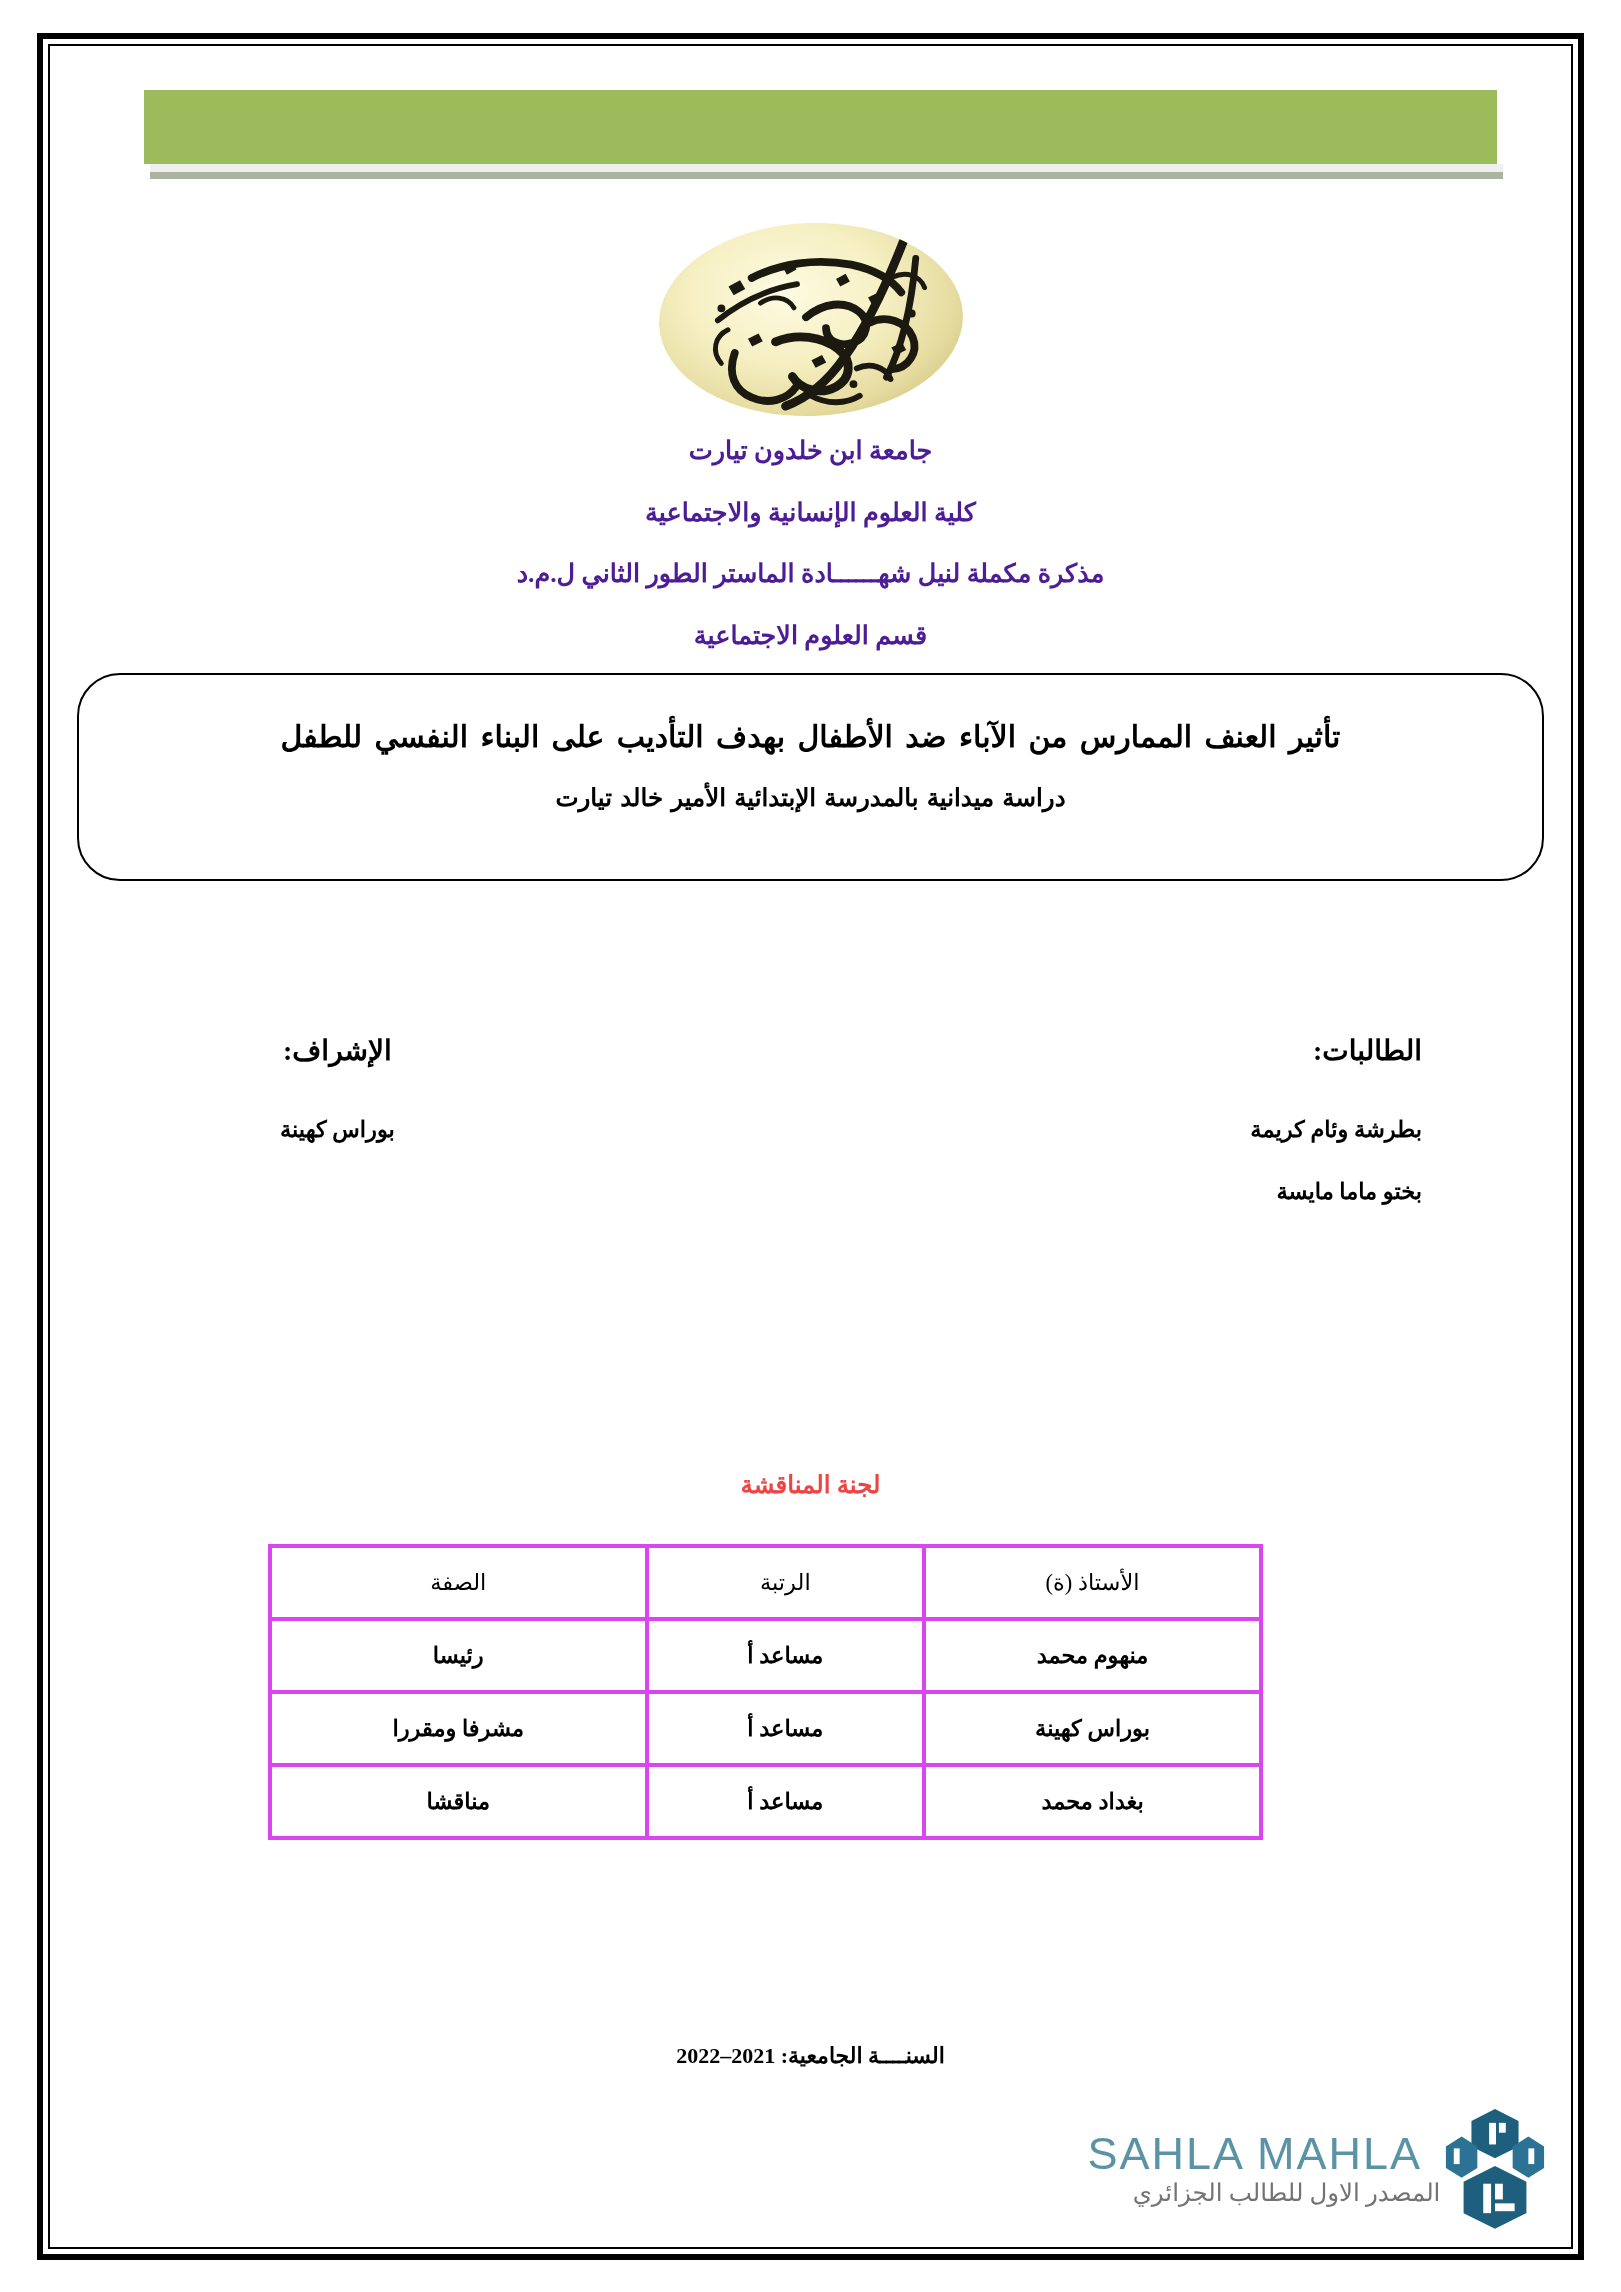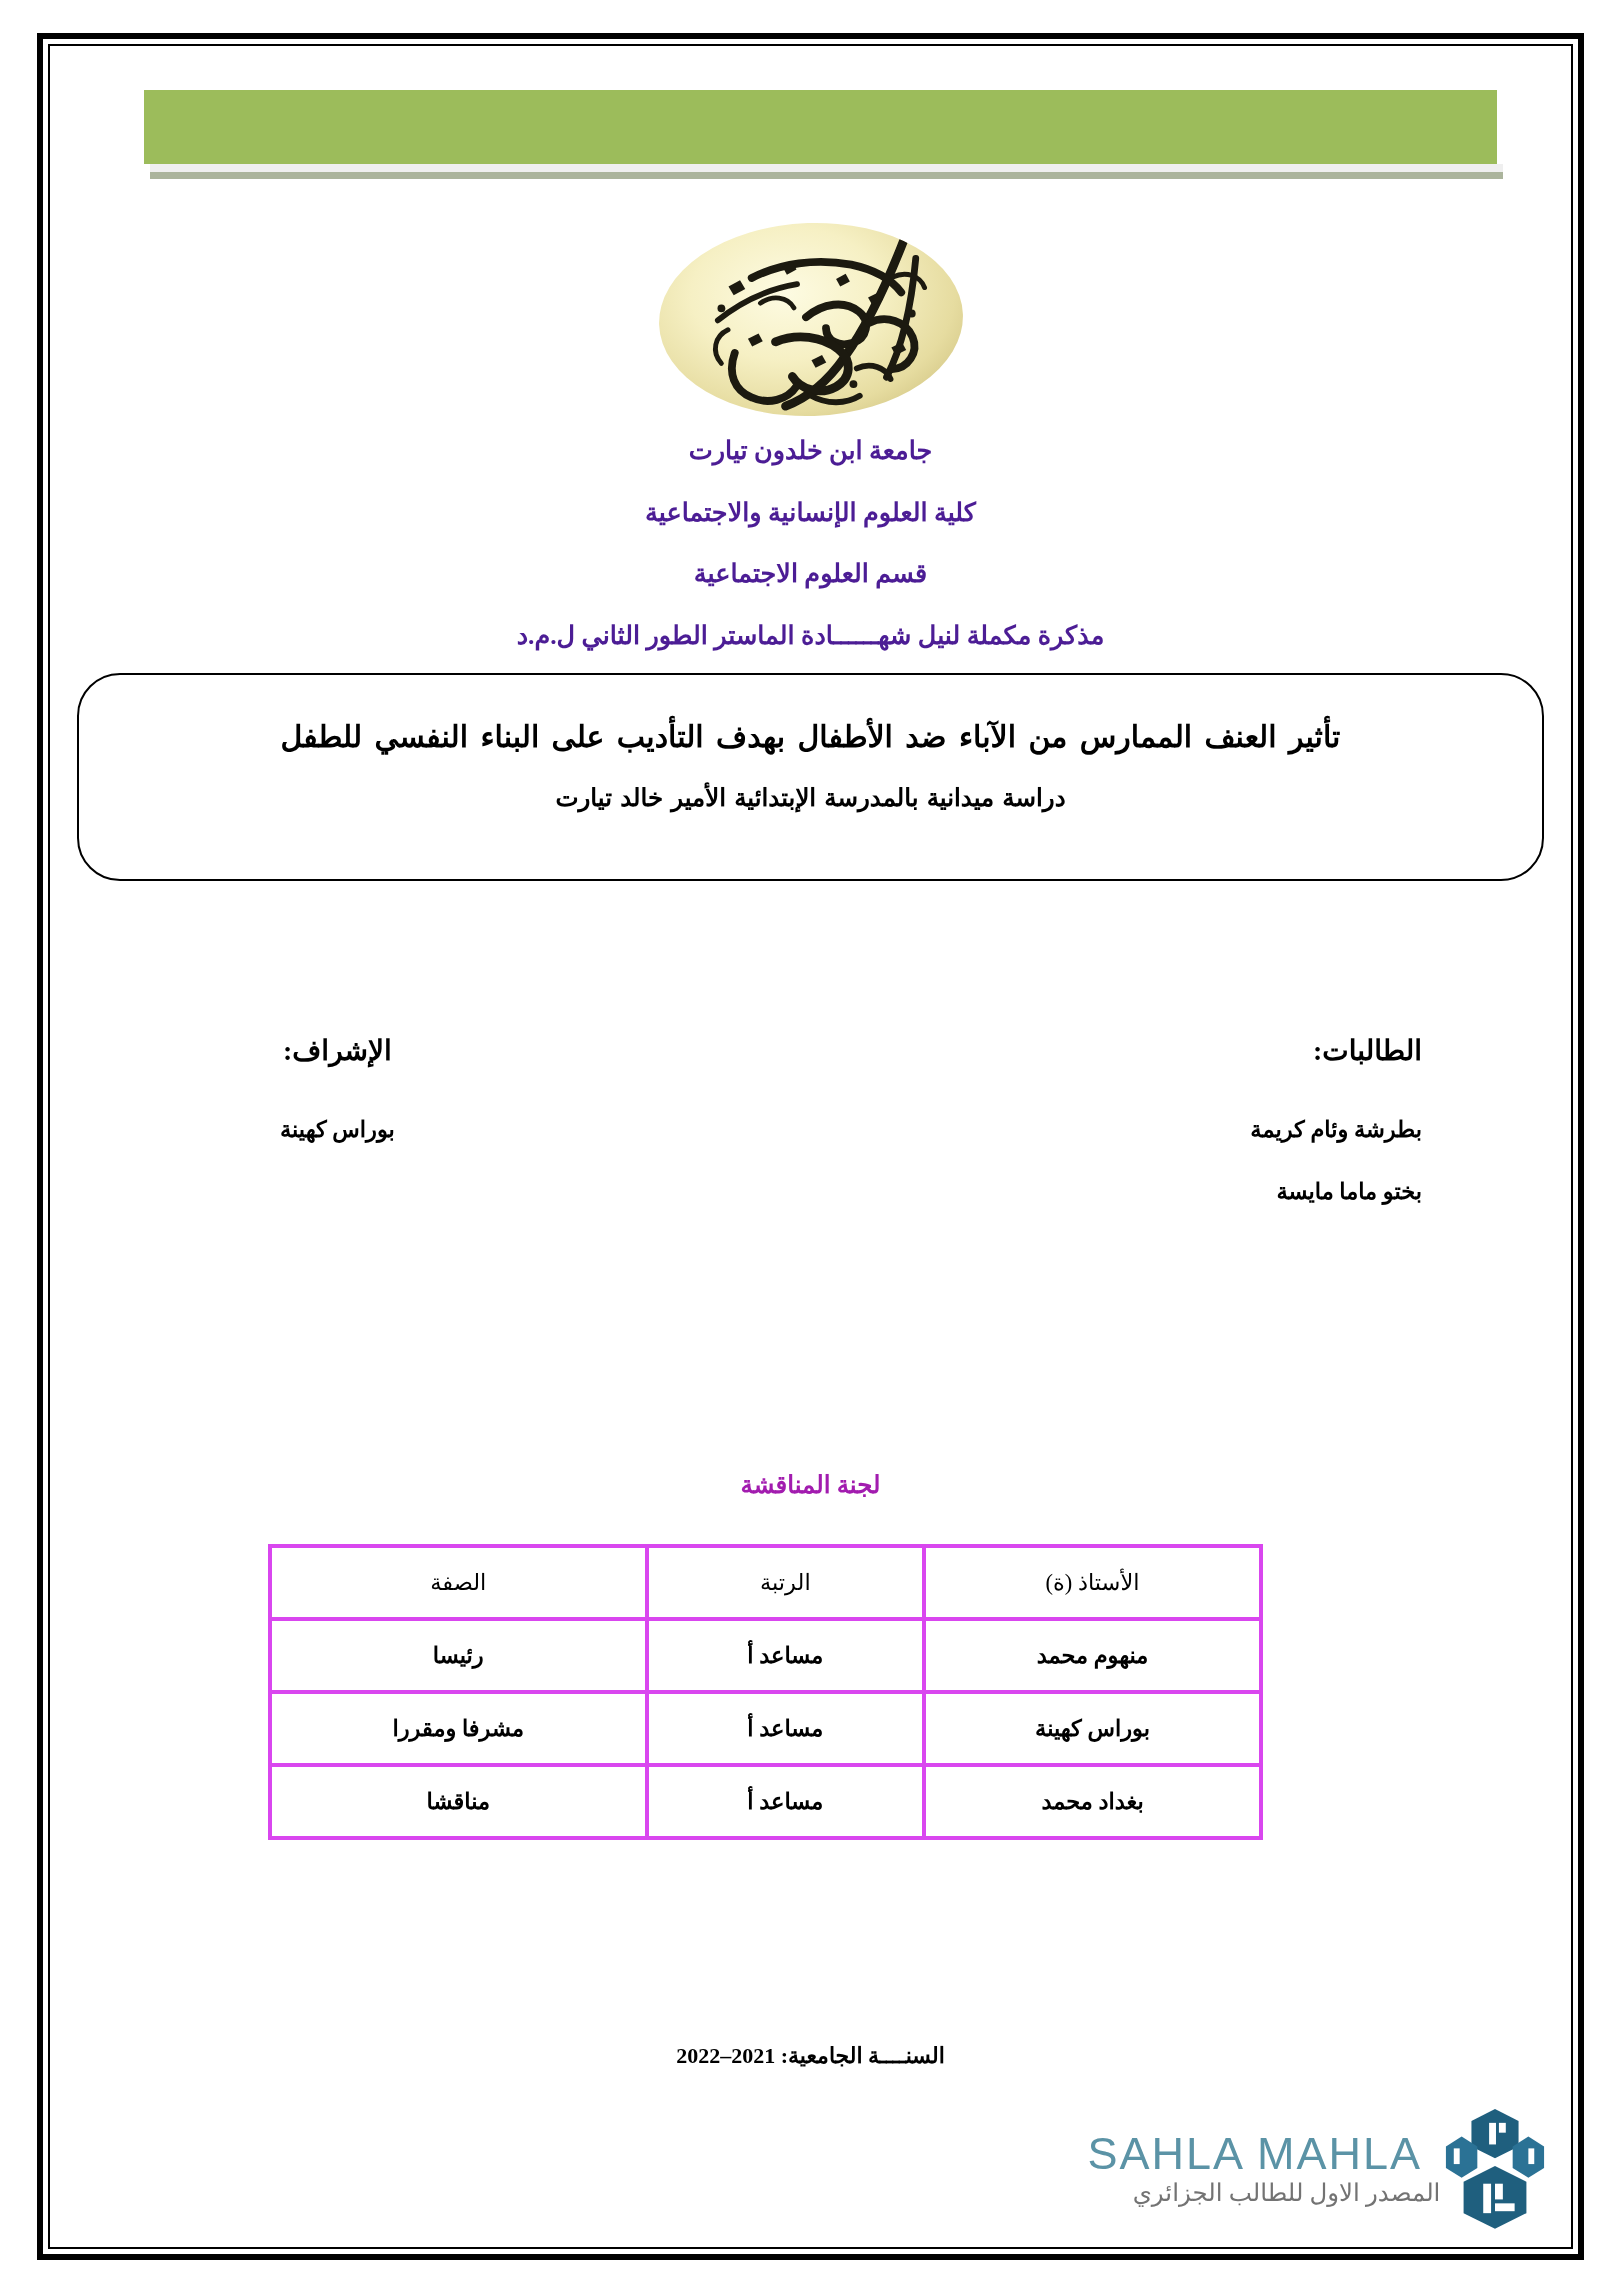--- a/index.html
+++ b/index.html
@@ -179,21 +179,21 @@
   
   #jury-caption {
     position: absolute;
     left: 0;
     right: 0;
     top: 1419px;
     text-align: center;
     font-family: "Liberation Serif", "DejaVu Serif", serif;
     font-weight: bold;
     font-size: 24.5px;
-    color: #a21caf;
+    color: #ef4444;
   }
   #jury-table {
     position: absolute;
     left: 213px;
     top: 1493px;
     width: 995px;
     border-collapse: collapse;
     direction: rtl;
   }
   #jury-table td {
@@ -314,22 +314,22 @@
             <circle cx="196" cy="166" r="4"></circle>
             <circle cx="258" cy="96" r="4"></circle>
           </g>
         </svg>
       </div>
     </div>
 
     <div class="head-lines">
       <div class="head-line">جامعة ابن خلدون تيارت</div>
       <div class="head-line">كلية العلوم الإنسانية والاجتماعية</div>
+      <div class="head-line">مذكرة مكملة لنيل شهــــــادة الماستر الطور الثاني ل.م.د</div>
       <div class="head-line">قسم العلوم الاجتماعية</div>
-      <div class="head-line">مذكرة مكملة لنيل شهــــــادة الماستر الطور الثاني ل.م.د</div>
       <div class="head-line">في علم  النفس العيادي</div>
     </div>
 
     <div id="title-box">
       <div id="title-main">تأثير العنف الممارس من الآباء ضد الأطفال بهدف التأديب على البناء النفسي للطفل</div>
       <div id="title-sub">دراسة ميدانية بالمدرسة الإبتدائية الأمير خالد تيارت</div>
     </div>
 
     <div id="people">
       <div class="people-col students">

